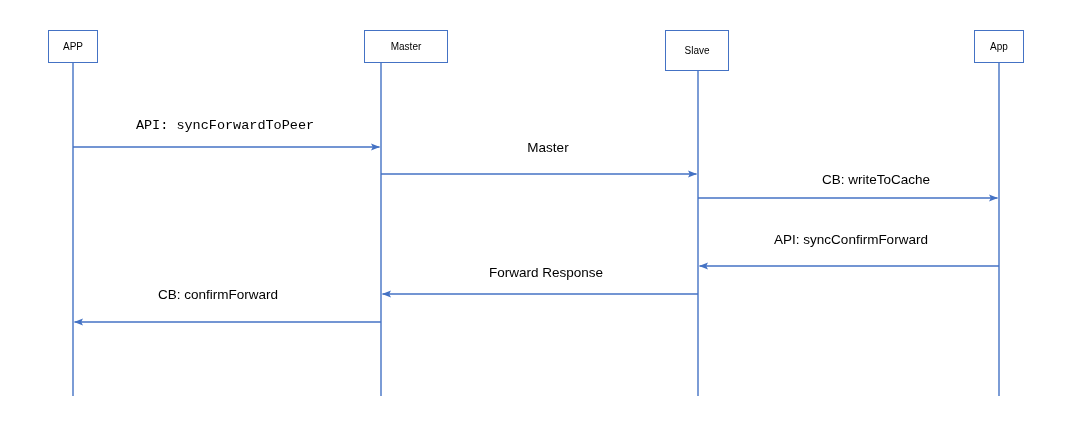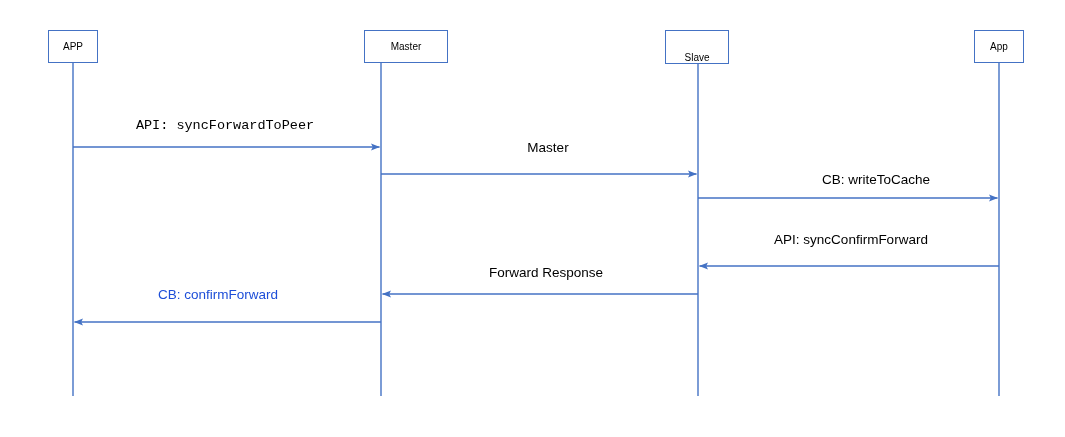--- a/index.html
+++ b/index.html
@@ -76,29 +76,29 @@
       </g>
   </svg>
 
   <div id="lifeline-boxes">
       <div class="lifeline-box" style="left: 48px; top: 30px; width: 50px; height: 33px; border-color: rgb(68, 114, 196); background: rgb(255, 255, 255); color: rgb(0, 0, 0);">
         <span>APP</span>
       </div>
       <div class="lifeline-box" style="left: 344px; top: 30px; width: 84px; height: 33px; border-color: rgb(68, 114, 196); background: rgb(255, 255, 255); color: rgb(0, 0, 0); margin-left: 20px;">
         <span>Master</span>
       </div>
-      <div class="lifeline-box" style="left: 665px; top: 30px; width: 64px; height: 34px; border-color: rgb(68, 114, 196); background: rgb(255, 255, 255); color: rgb(0, 0, 0); align-items: flex-end;">
+      <div class="lifeline-box" style="left: 665px; top: 30px; width: 64px; height: 41px; border-color: rgb(68, 114, 196); background: rgb(255, 255, 255); color: rgb(0, 0, 0);">
         <span>Slave</span>
       </div>
       <div class="lifeline-box" style="left: 974px; top: 30px; width: 50px; height: 33px; border-color: rgb(68, 114, 196); background: rgb(255, 255, 255); color: rgb(0, 0, 0);">
         <span>App</span>
       </div>
     </div>
   <div id="message-labels">
       <div class="msg-label" style="left: 225px; top: 126px; color: rgb(0, 0, 0); font-family: Liberation Mono, monospace;">API: syncForwardToPeer</div>
       <div class="msg-label" style="left: 548px; top: 148px; color: rgb(0, 0, 0);">Master</div>
       <div class="msg-label" style="left: 876px; top: 180px; color: rgb(0, 0, 0);">CB: writeToCache</div>
       <div class="msg-label" style="left: 851px; top: 240px; color: rgb(0, 0, 0);">API: syncConfirmForward</div>
       <div class="msg-label" style="left: 546px; top: 273px; color: rgb(0, 0, 0);">Forward Response</div>
-      <div class="msg-label" style="left: 218px; top: 295px; color: #1d4ed8;">CB: confirmForward</div>
+      <div class="msg-label" style="left: 218px; top: 295px; color: #000000;">CB: confirmForward</div>
     </div>
 
 </div>
 
 </body></html>

